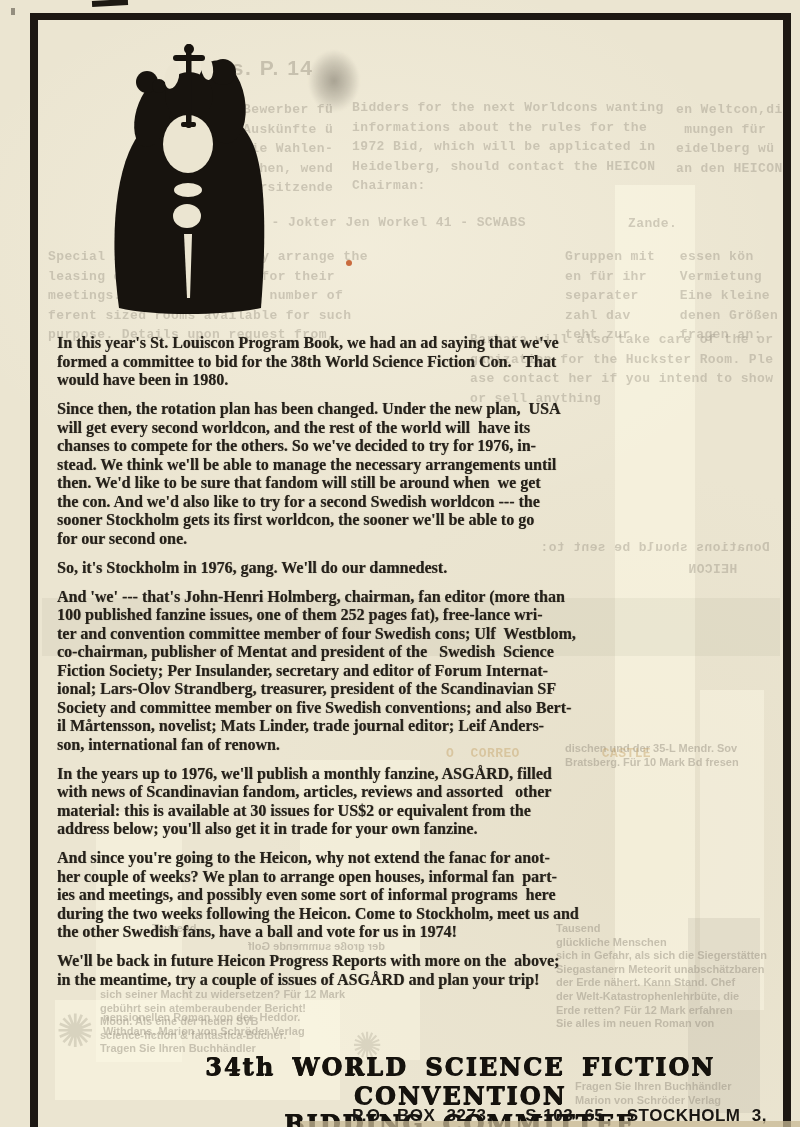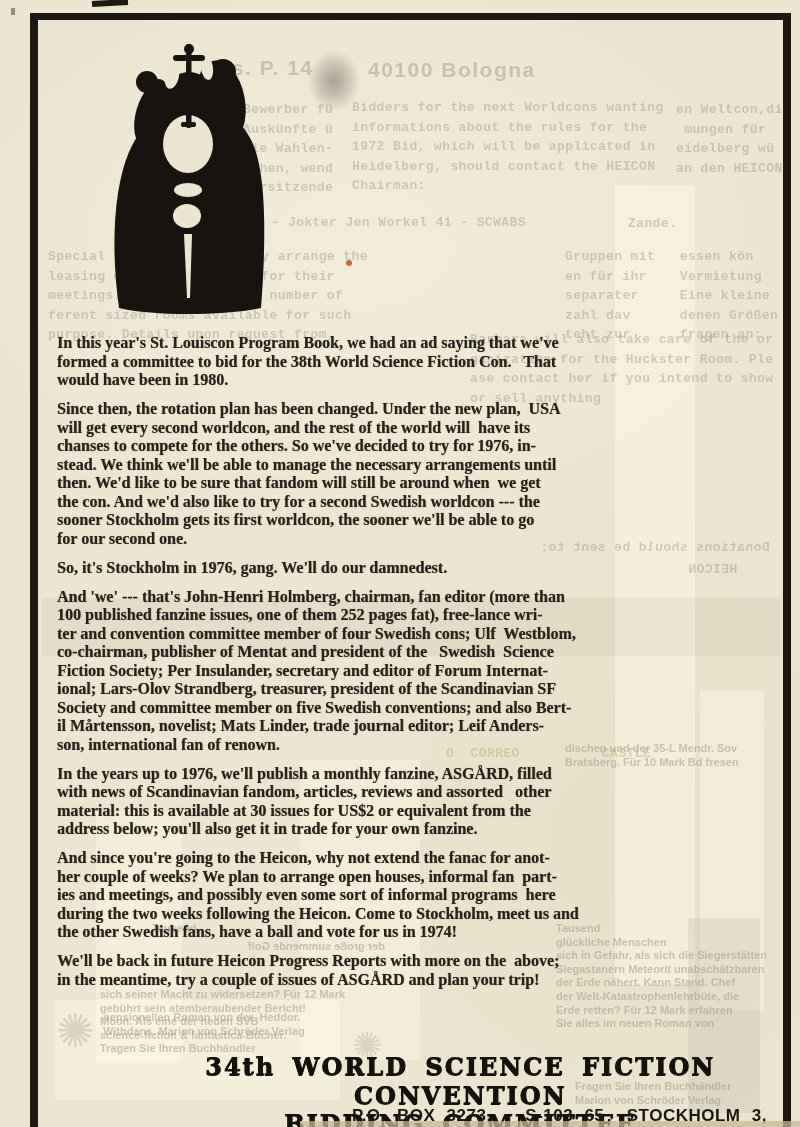--- a/index.html
+++ b/index.html
@@ -63,21 +63,20 @@
 
   <div class="band" style="left:615px;top:185px;width:80px;height:800px;background:rgba(253,249,230,.55);"></div>
   <div class="band" style="left:700px;top:690px;width:64px;height:320px;background:rgba(253,249,230,.45);"></div>
   <div class="band" style="left:300px;top:760px;width:120px;height:300px;background:rgba(252,248,228,.45);"></div>
   <div class="band" style="left:96px;top:812px;width:86px;height:250px;background:rgba(252,248,228,.45);"></div>
   <div class="band" style="left:688px;top:918px;width:72px;height:195px;background:rgba(150,144,128,.15);"></div>
   <div class="band" style="left:42px;top:598px;width:738px;height:58px;background:rgba(115,108,92,.07);"></div>
   <div class="band" style="left:55px;top:1000px;width:285px;height:100px;background:rgba(253,249,230,.5);"></div>
 
   <div class="bleed big" style="left:202px;top:56px;">Cas. P. 14</div>
-  <div class="bleed big" style="left:368px;top:58px;">40100 Bologna</div>
   <div class="bleed m13" style="left:243px;top:100px;">Bewerber fü
 Auskünfte ü
 die Wahlen-
 schen, wend
 Vorsitzende</div>
   <div class="bleed m13" style="left:352px;top:98px;font-family:Liberation Mono, monospace;">Bidders for the next Worldcons wanting
 informations about the rules for the
 1972 Bid, which will be applicated in
 Heidelberg, should contact the HEICON
 Chairman:</div>

